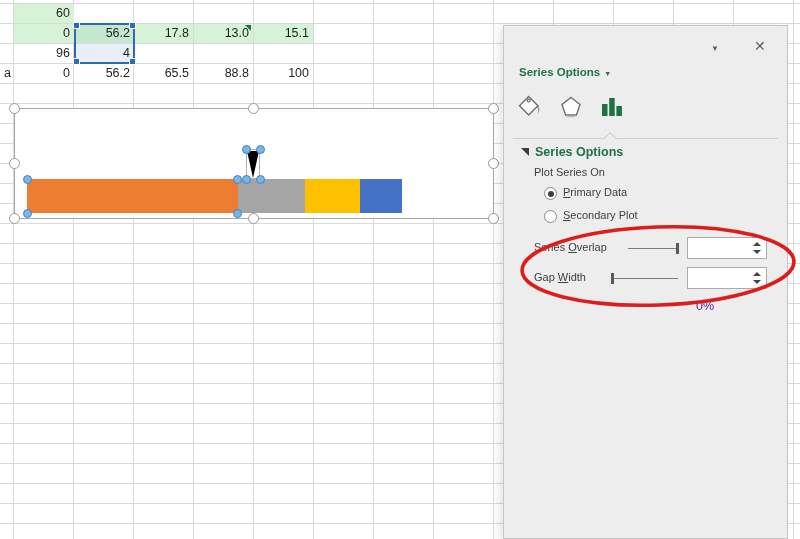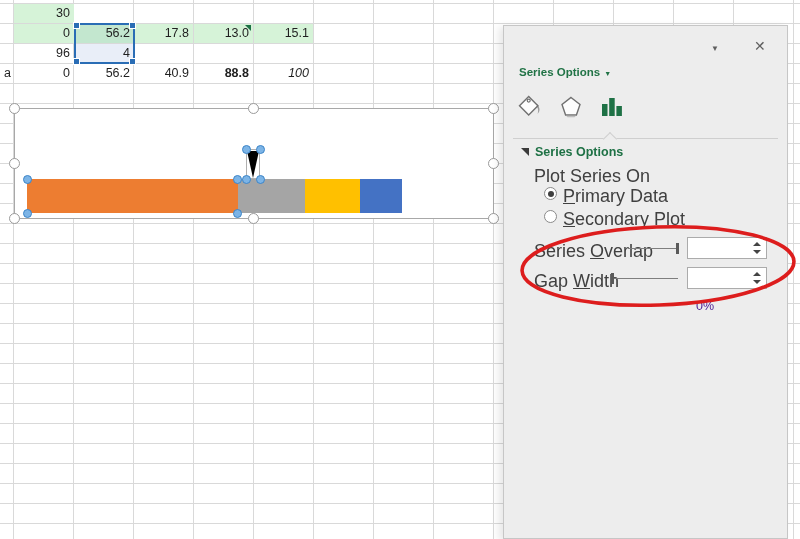--- a/index.html
+++ b/index.html
@@ -32,55 +32,55 @@
   .pane-close{position:absolute;left:250px;top:12px;font-size:14px;color:#5f5f5f;cursor:default;}
   .tabhdr{position:absolute;left:15px;top:40px;font-size:11.5px;font-weight:bold;color:#217346;}
   .tabhdr .c{font-size:7px;margin-left:4px;}
   .icons{position:absolute;left:13px;top:66px;display:flex;gap:15px;}
   .icons .it{width:26px;height:30px;display:flex;align-items:center;justify-content:center;}
   .divider{position:absolute;left:9px;right:9px;top:112px;border-top:1px solid #cfcfcf;}
   .notch{position:absolute;width:9px;height:9px;background:#ededed;border-left:1px solid #cfcfcf;border-top:1px solid #cfcfcf;
          transform:rotate(45deg);left:101px;top:108px;}
   .sect{position:absolute;left:17px;top:119px;display:flex;align-items:center;gap:6px;}
   .sect span{font-size:12.5px;font-weight:bold;color:#1e7145;}
-  .lbl{position:absolute;font-size:18px;color:#404040;white-space:nowrap;}
+  .lbl{position:absolute;font-size:11px;color:#404040;white-space:nowrap;}
   .radio{position:absolute;width:13px;height:13px;border-radius:50%;border:1px solid #8a8a8a;background:#fff;box-sizing:border-box;}
   .radio.on::after{content:"";position:absolute;left:2.5px;top:2.5px;width:6px;height:6px;border-radius:50%;background:#3f3f3f;}
   .u{text-decoration:underline;}
   .track{position:absolute;height:1px;background:#7e7e7e;}
   .thumb{position:absolute;width:3px;height:11px;background:#5a5a5a;top:-5px;}
   .spin{position:absolute;width:80px;height:22px;background:#fff;border:1px solid #ababab;box-sizing:border-box;}
   .spin .v{position:absolute;left:8px;top:0;line-height:20px;font-size:12.5px;color:#4c1d95;margin-top:28px;}
   .spin .up,.spin .dn{position:absolute;right:5px;width:0;height:0;border-left:4px solid transparent;border-right:4px solid transparent;}
   .spin .up{top:4px;border-bottom:4px solid #444;}
   .spin .dn{bottom:4px;border-top:4px solid #444;}
   .overlay{position:absolute;inset:0;pointer-events:none;}
 </style>
 </head>
 <body>
 
 <div class="stage">
 
   <div class="sheet"></div>
   <div id="cells">
-      <div class="cell" style="left: 14px; top: 4px; width: 60px; height: 19px; background: rgb(214, 243, 216);">30</div>
+      <div class="cell" style="left: 14px; top: 4px; width: 60px; height: 19px; background: rgb(214, 243, 216);">60</div>
       <div class="cell" style="left: 14px; top: 24px; width: 60px; height: 19px; background: rgb(214, 243, 216);">0</div>
       <div class="cell" style="left: 75px; top: 24px; width: 59px; height: 19px; background: rgb(195, 231, 207);">56.2</div>
       <div class="cell" style="left: 135px; top: 24px; width: 58px; height: 19px; background: rgb(214, 243, 216);">17.8</div>
       <div class="cell" style="left: 194px; top: 24px; width: 59px; height: 19px; background: rgb(214, 243, 216);">13.0</div>
       <div class="flag" style="left: 245px; top: 25px;"></div>
       <div class="cell" style="left: 254px; top: 24px; width: 59px; height: 19px; background: rgb(214, 243, 216);">15.1</div>
       <div class="cell" style="left: 14px; top: 44px; width: 60px; height: 19px; background: transparent;">96</div>
       <div class="cell" style="left: 75px; top: 44px; width: 59px; height: 19px; background: rgb(233, 238, 248);">4</div>
       <div class="cell left" style="left: 2px; top: 64px; width: 11px; height: 19px; background: transparent;">a</div>
       <div class="cell" style="left: 14px; top: 64px; width: 60px; height: 19px; background: transparent;">0</div>
       <div class="cell" style="left: 75px; top: 64px; width: 59px; height: 19px; background: transparent;">56.2</div>
-      <div class="cell" style="left: 135px; top: 64px; width: 58px; height: 19px; background: transparent;">40.9</div>
-      <div class="cell" style="left: 194px; top: 64px; width: 59px; height: 19px; background: transparent; font-weight: bold;">88.8</div>
-      <div class="cell" style="left: 254px; top: 64px; width: 59px; height: 19px; background: transparent; font-style: italic;">100</div>
+      <div class="cell" style="left: 135px; top: 64px; width: 58px; height: 19px; background: transparent;">65.5</div>
+      <div class="cell" style="left: 194px; top: 64px; width: 59px; height: 19px; background: transparent;">88.8</div>
+      <div class="cell" style="left: 254px; top: 64px; width: 59px; height: 19px; background: transparent;">100</div>
     </div>
 
   <div class="sel" style="left:74px;top:23px;width:61px;height:41px;">
     <i style="left:-3px;top:-3px;"></i>
     <i style="right:-3px;top:-3px;"></i>
     <i style="left:-3px;bottom:-3px;"></i>
     <i style="right:-3px;bottom:-3px;"></i>
   </div>
 
   <div class="chart" style="left:14px;top:108px;width:480px;height:111px;"></div>

